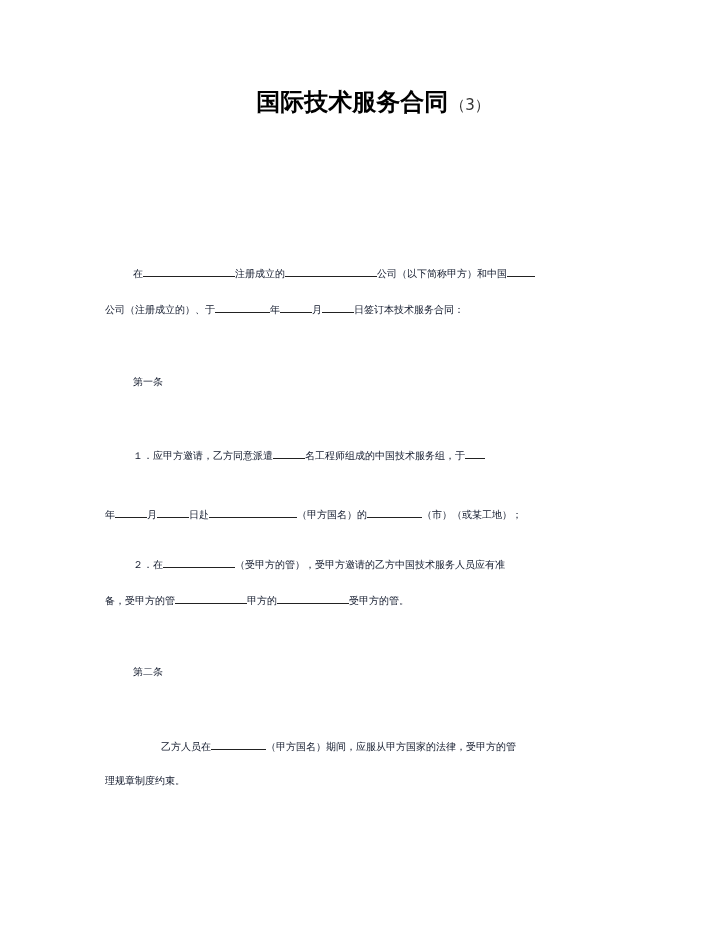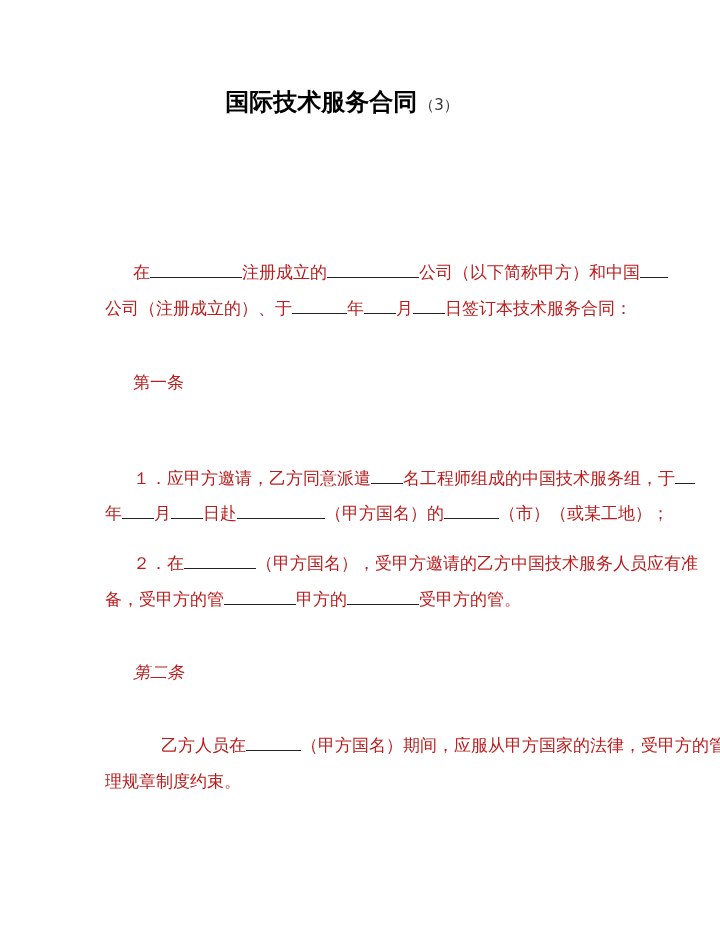--- a/index.html
+++ b/index.html
@@ -18,34 +18,35 @@
     .title {
       position: absolute;
       top: 86px;
       left: 0;
       width: 684px;
       text-align: center;
       font-size: 24px;
       font-weight: bold;
       letter-spacing: 0px;
       color: #000;
+      padding-left: 31px;
     }
     .title .suffix {
       font-size: 15px;
       font-weight: normal;
       color: #333;
       margin-left: 2px;
     }
     .line {
       position: absolute;
       left: 105px;
-      font-size: 17px;
+      font-size: 10px;
       line-height: 20px;
       white-space: nowrap;
-      color: #b91c1c;
+      color: #0f172a;
     }
     .indent { left: 133px; }
     .blank {
       display: inline-block;
       border-bottom: 1px solid #222;
       height: 14px;
       vertical-align: baseline;
     }
     .w20 { width: 20px; }
     .w28 { width: 28px; }
@@ -66,34 +67,34 @@
 
   <div class="line indent" style="top:262px;">
     <span>在</span><span class="blank w90"></span><span>注册成立的</span><span class="blank w90"></span><span>公司（以下简称甲方）和中国</span><span class="blank w28"></span>
   </div>
   <div class="line" style="top:298px;">
     <span>公司（注册成立的）、于</span><span class="blank w55"></span><span>年</span><span class="blank w30"></span><span>月</span><span class="blank w30"></span><span>日签订本技术服务合同：</span>
   </div>
 
   <div class="line indent" style="top:372px;">第一条</div>
 
-  <div class="line indent" style="top:444px;margin-top:24px;">
+  <div class="line indent" style="top:444px;">
     <span>１．应甲方邀请，乙方同意派遣</span><span class="blank w30"></span><span>名工程师组成的中国技术服务组，于</span><span class="blank w20"></span>
   </div>
   <div class="line" style="top:480px;margin-top:23px;">
     <span>年</span><span class="blank w30"></span><span>月</span><span class="blank w30"></span><span>日赴</span><span class="blank w88"></span><span>（甲方国名）的</span><span class="blank w55"></span><span>（市）（或某工地）；</span>
   </div>
 
   <div class="line indent" style="top:553px;">
-    <span>２．在</span><span class="blank w72"></span><span>（甲方国名），受甲方邀请的乙方中国技术服务人员应有准</span>
+    <span>２．在</span><span class="blank w72"></span><span>（受甲方的管），受甲方邀请的乙方中国技术服务人员应有准</span>
   </div>
   <div class="line" style="top:589px;">
     <span>备，受甲方的管</span><span class="blank w72"></span><span>甲方的</span><span class="blank w72"></span><span>受甲方的管。</span>
   </div>
 
-  <div class="line indent" style="top:662px;font-style:italic;">第二条</div>
+  <div class="line indent" style="top:662px;">第二条</div>
 
   <div class="line indent" style="top:735px;margin-left:28px;">
     <span>乙方人员在</span><span class="blank w55"></span><span>（甲方国名）期间，应服从甲方国家的法律，受甲方的管</span>
   </div>
   <div class="line" style="top:771px;text-align:center;">理规章制度约束。</div>
 
 </div>
 
 </body></html>

